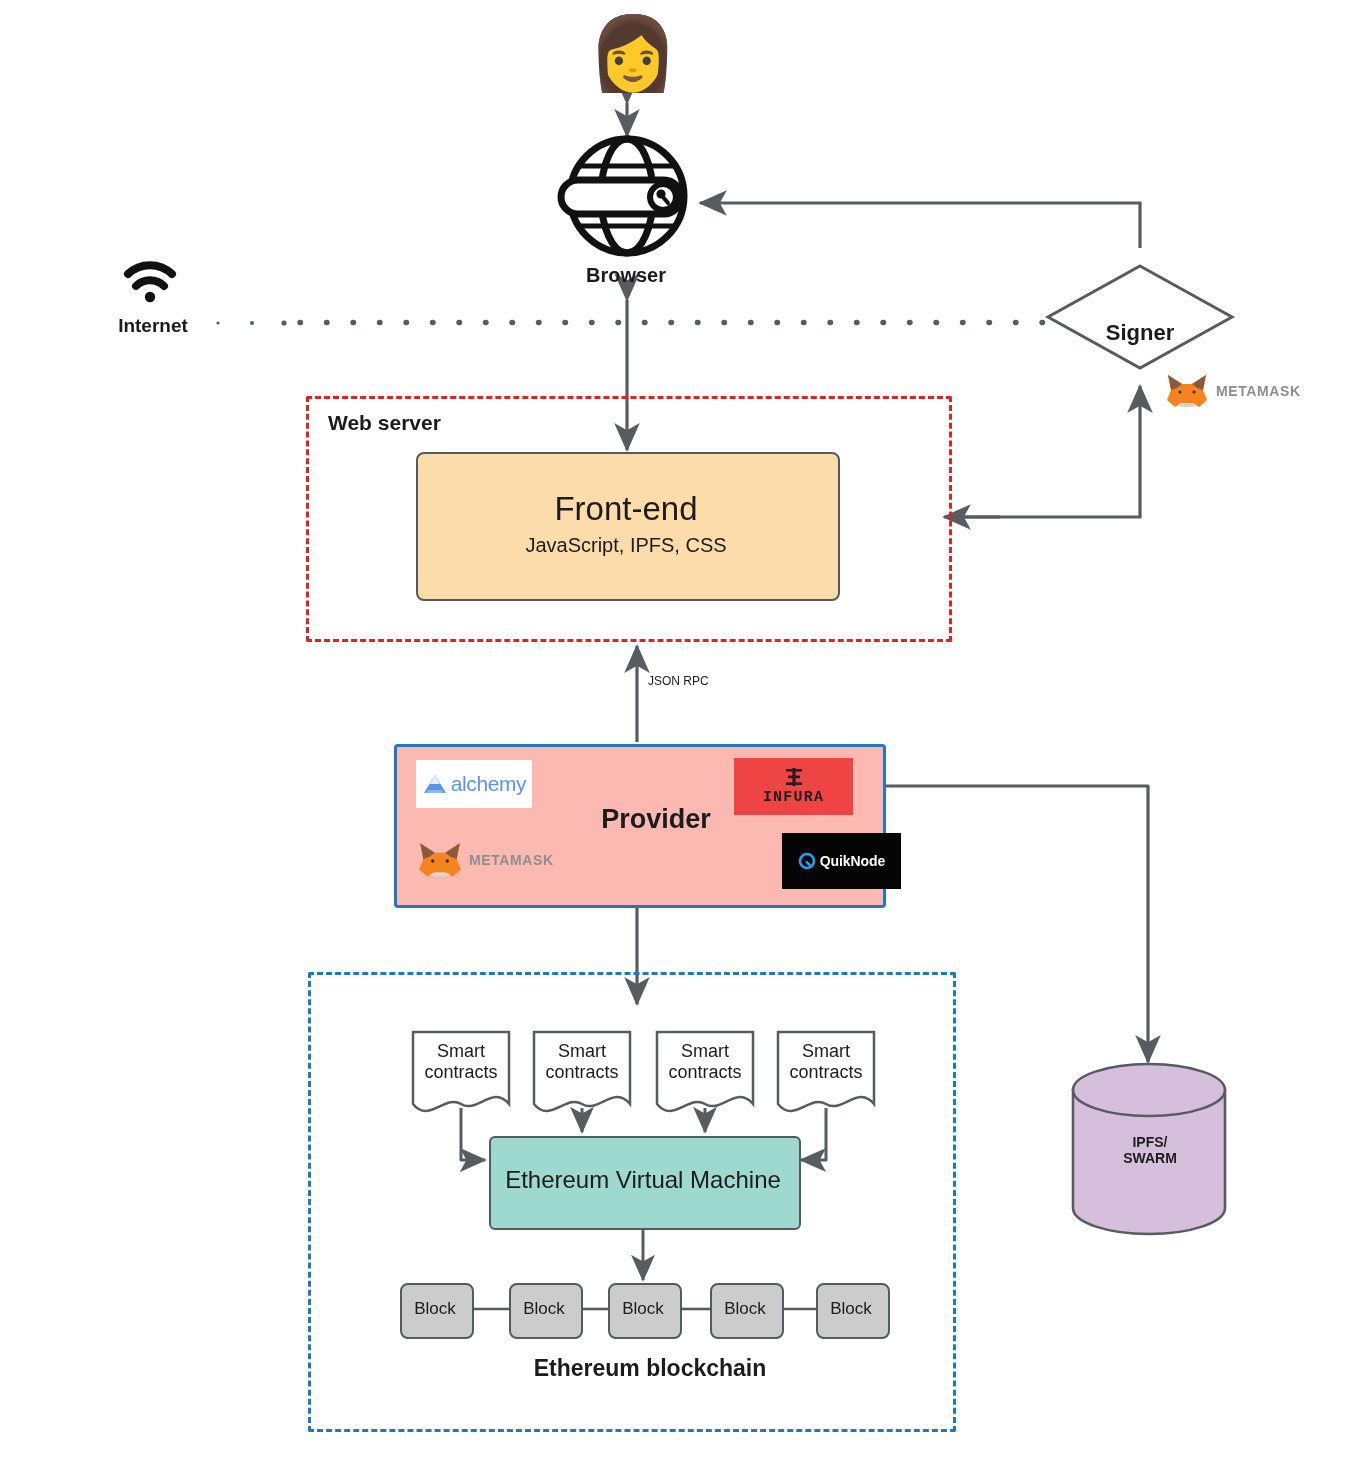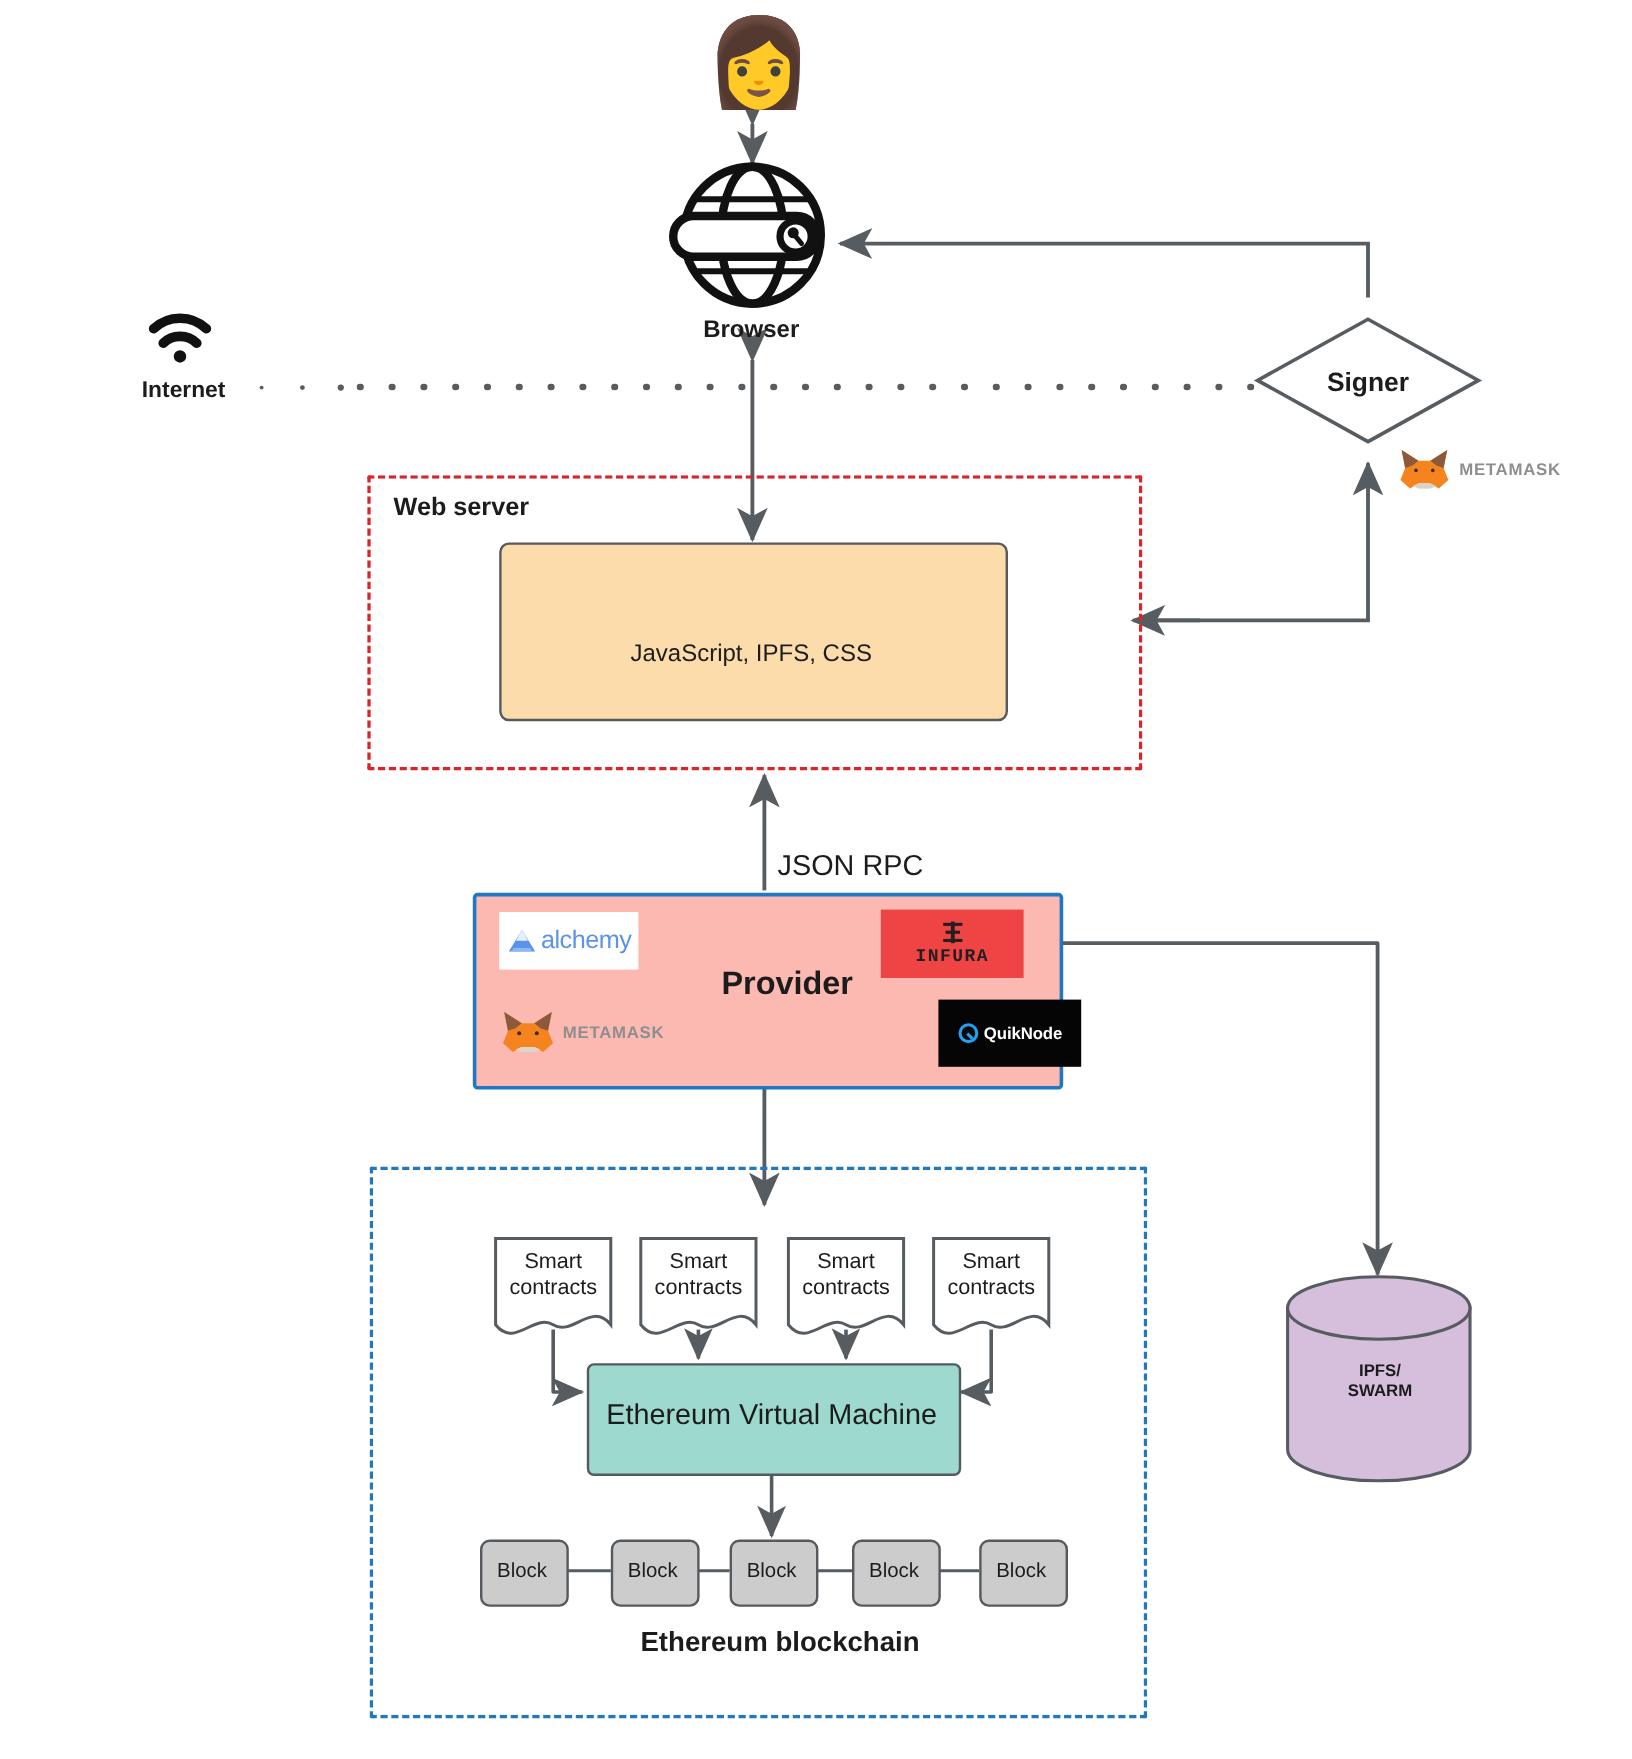--- a/index.html
+++ b/index.html
@@ -38,21 +38,21 @@
     left:520px; top:262px; width:212px; height:26px;
     font-size:20px; font-weight:bold; color:#1c1c1c;
   }
   .internet-caption{
     left:88px; top:313px; width:130px; height:26px;
     font-size:19px; font-weight:bold; color:#1c1c1c;
   }
 
   
   .signer-label{
-    left:1060px; top:302px; width:160px; height:34px;
+    left:1060px; top:316px; width:160px; height:34px;
     font-size:22px; font-weight:bold; color:#1c1c1c;
   }
   .metamask-right{
     left:1164px; top:370px; width:150px; height:42px;
     display:flex; align-items:center; gap:6px;
   }
   .mm-word{
     font-size:14px; font-weight:bold; letter-spacing:.6px;
     color:#8e8e8e;
   }
@@ -80,21 +80,21 @@
   }
   .frontend-sub{
     left:416px; top:531px; width:420px; height:28px;
     font-size:20px; color:#1c1c1c;
   }
 
   
   .jsonrpc-label{
     left:648px; top:668px; width:180px; height:28px;
     justify-content:flex-start;
-    font-size:24px; color:#1c1c1c;margin-top:40px;
+    font-size:12px; color:#1c1c1c;
   }
 
   
   .provider-box{
     left:394px; top:744px; width:486px; height:158px;
     background:#fcb9b2; border:3px solid #1f78c1; border-radius:4px;
   }
   .provider-title{
     left:576px; top:802px; width:160px; height:36px;
     font-size:27px; font-weight:bold; color:#1c1c1c;
@@ -270,20 +270,21 @@
       <circle cx="16" cy="20" r="1.5" fill="#3a2a20"></circle>
       <circle cx="30" cy="20" r="1.5" fill="#3a2a20"></circle>
     </svg>
     <span class="mm-word">METAMASK</span>
   </div>
 
   <div class="abs webserver-box"></div>
   <div class="node-label webserver-title">Web server</div>
 
   <div class="abs frontend-box"></div>
+  <div class="node-label frontend-title">Front-end</div>
   <div class="node-label frontend-sub">JavaScript, IPFS, CSS</div>
 
   <div class="node-label jsonrpc-label">JSON RPC</div>
 
   <div class="abs provider-box"></div>
   <div class="node-label provider-title">Provider</div>
 
   <div class="abs logo-alchemy">
     <svg width="26" height="24" viewBox="0 0 26 24">
       <path d="M13,3 L24,21 L2,21 z" fill="#5a93e8"></path>

